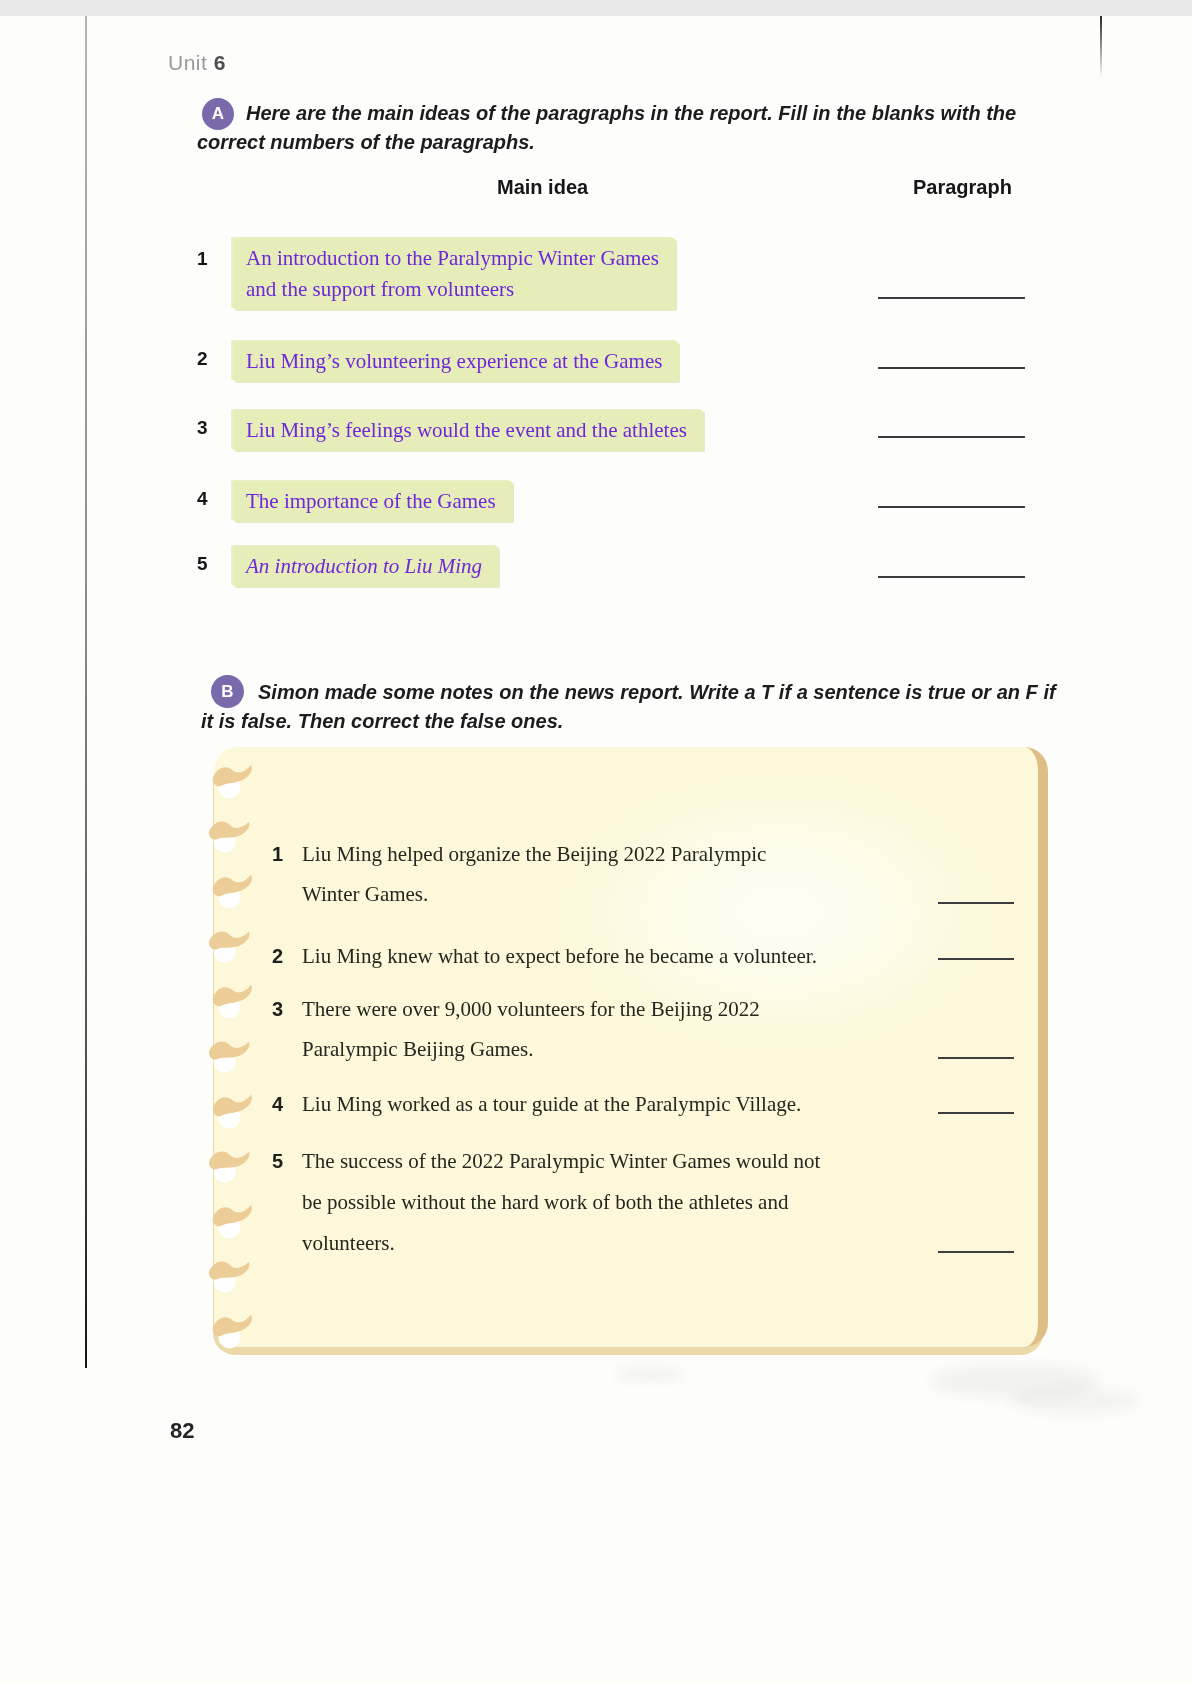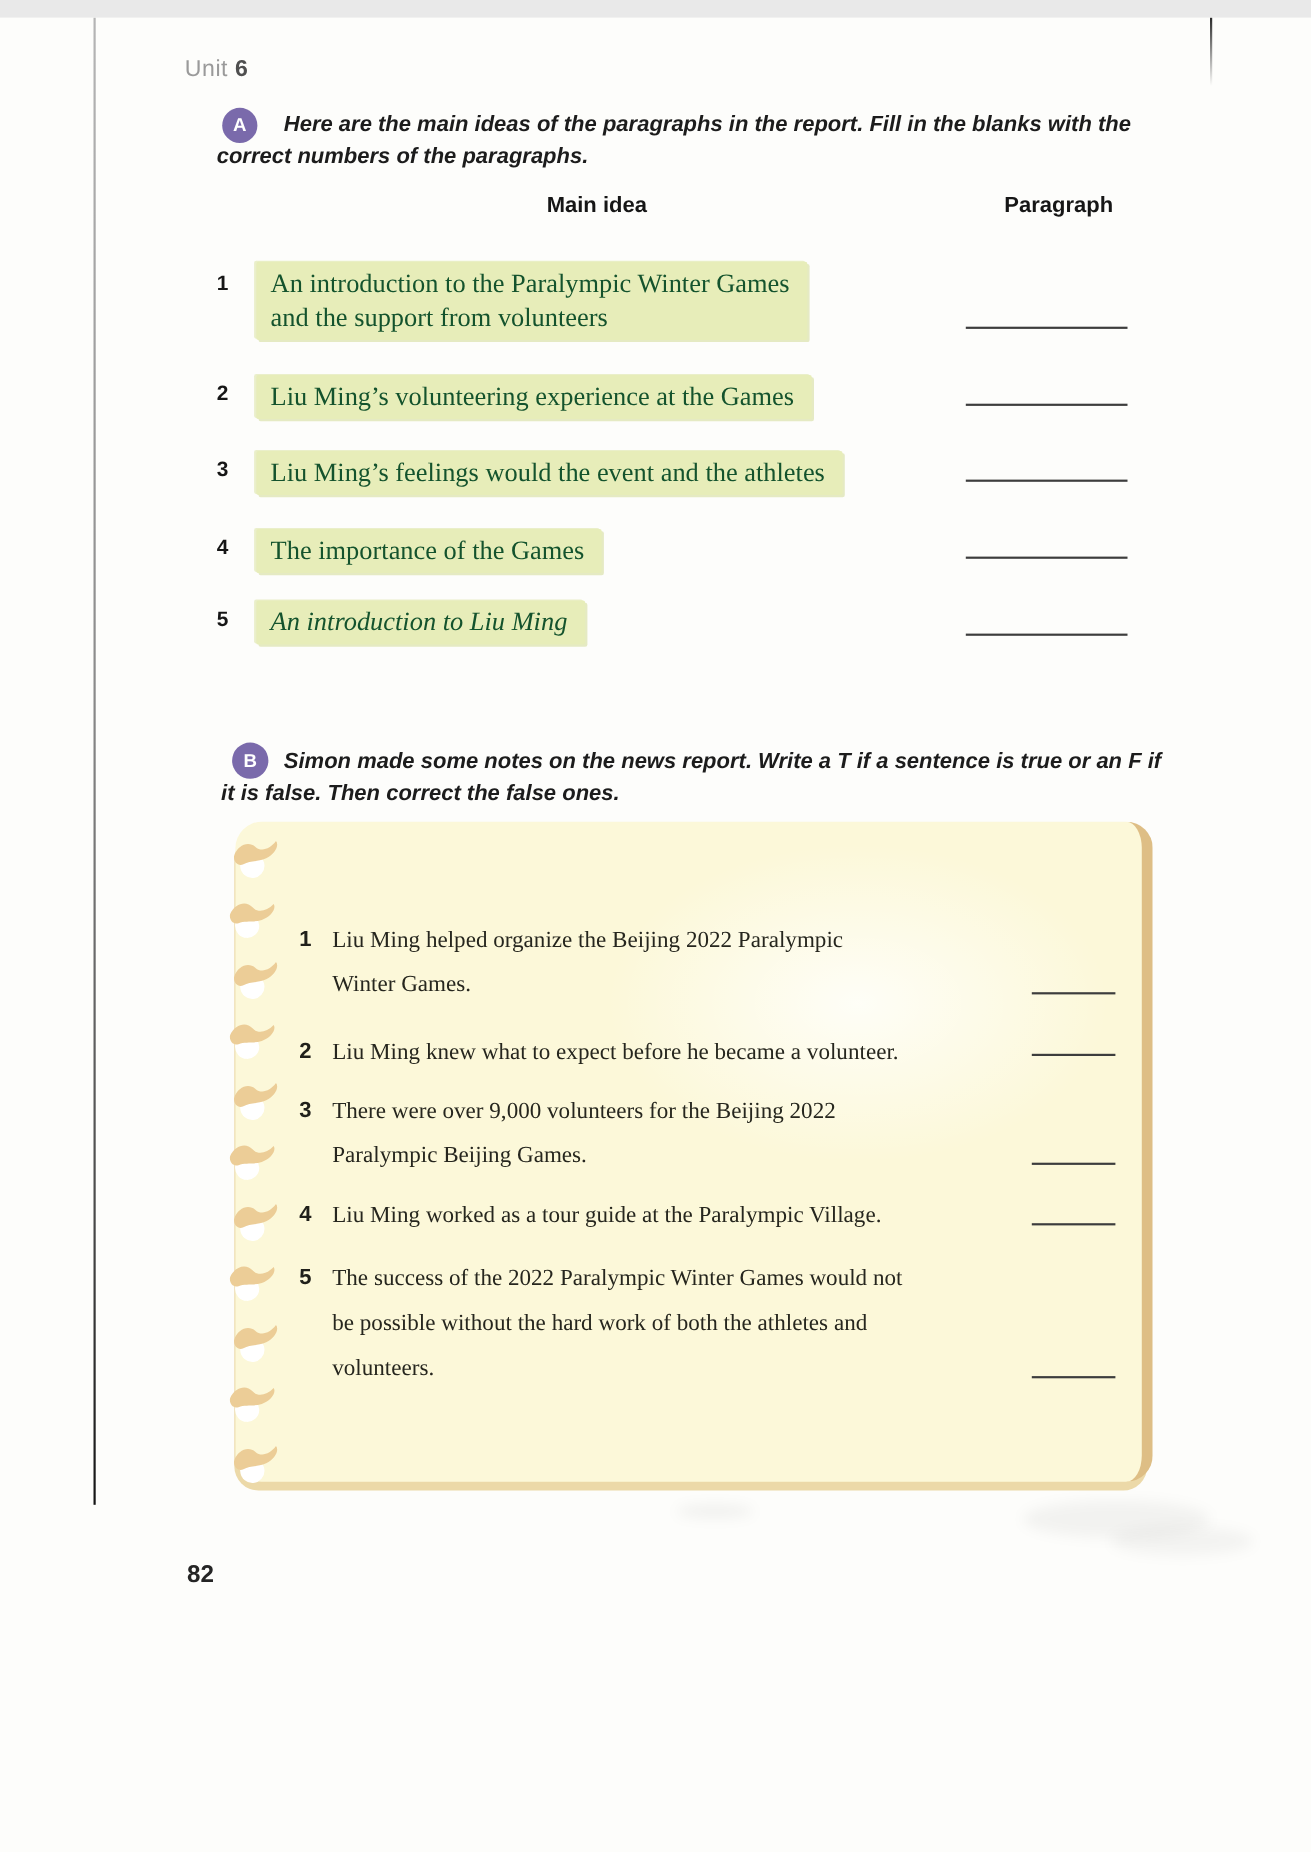--- a/index.html
+++ b/index.html
@@ -25,21 +25,21 @@
   .badge{width:32px;height:32px;border-radius:50%;background:#7a6aab;color:#ffffff;
     font-weight:bold;font-size:17px;display:flex;align-items:center;justify-content:center;}
   
   .instr{font-style:italic;font-weight:600;font-size:20px;color:#1c1c1c;white-space:nowrap;}
   .instr b{font-weight:800;}
   
   .colhead{font-weight:bold;font-size:20px;color:#161616;white-space:nowrap;}
   
   .anum{font-weight:bold;font-size:19px;color:#161616;}
   .hl{background:#e7edb9;border-radius:2px;padding:5px 16px 4px 13px;
-    font-family:"Liberation Serif", serif;font-size:24px;line-height:31px;color:#14532d;
+    font-family:"Liberation Serif", serif;font-size:21px;line-height:31px;color:#6d28d9;
     white-space:nowrap;box-shadow:2px 2px 0 rgba(209,219,150,0.55),-2px -1px 0 rgba(222,230,170,0.6);}
   .blank{height:0;border-bottom:2px solid #3d3d3d;}
   .blank.a{width:147px;}
   .blank.p{width:76px;border-bottom-width:2px;}
   
   .pad{left:214px;top:731px;width:834px;height:600px;background:#fcf8d9;
     border-radius:24px;border-right:10px solid #debe85;box-sizing:border-box;
     box-shadow:-3px 10px 0 -2px #ecd9a8;}
   .pad-wash{left:520px;top:731px;width:520px;height:330px;border-radius:50%;
     background:radial-gradient(ellipse at center, rgba(255,255,252,0.85), rgba(255,255,252,0) 62%);}
@@ -61,21 +61,21 @@
 
   <div class="abs spine"></div>
   <div class="abs corner-tick"></div>
   <div class="abs smudge s1"></div>
   <div class="abs smudge s2"></div>
   <div class="abs smudge s3"></div>
 
   <div class="abs unit"><span>Unit</span>&nbsp;<b>6</b></div>
 
   <div class="abs badge" style="left:202px;top:82px;">A</div>
-  <div class="abs instr" style="left:258px;top:86px;">Here are the main ideas of the paragraphs in the report. Fill in the blanks with the</div>
+  <div class="abs instr" style="left:246px;top:86px;">Here are the main ideas of the paragraphs in the report. Fill in the blanks with the</div>
   <div class="abs instr" style="left:197px;top:115px;">correct numbers of the paragraphs.</div>
 
   <div class="abs colhead" style="left:497px;top:160px;">Main idea</div>
   <div class="abs colhead" style="left:913px;top:160px;">Paragraph</div>
 
   <div class="abs anum" style="left:197px;top:232px;">1</div>
   <div class="abs hl" style="left:233px;top:222px;">
     <span class="pl" style="display:block;">An introduction to the Paralympic Winter Games</span>
     <span class="pl" style="display:block;">and the support from volunteers</span>
   </div>

